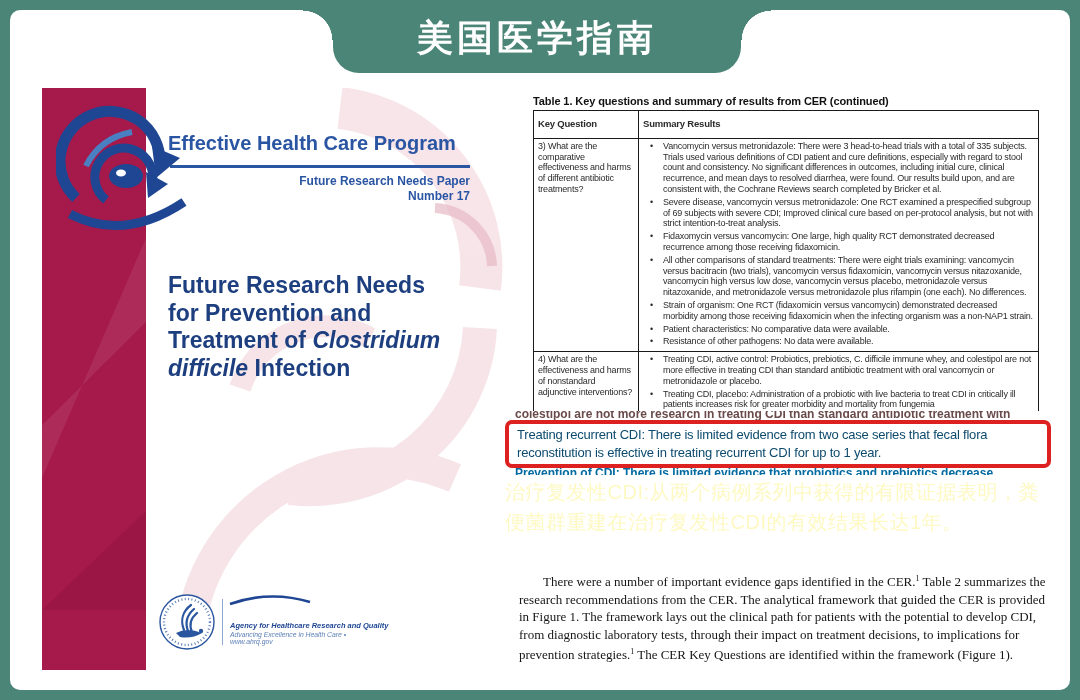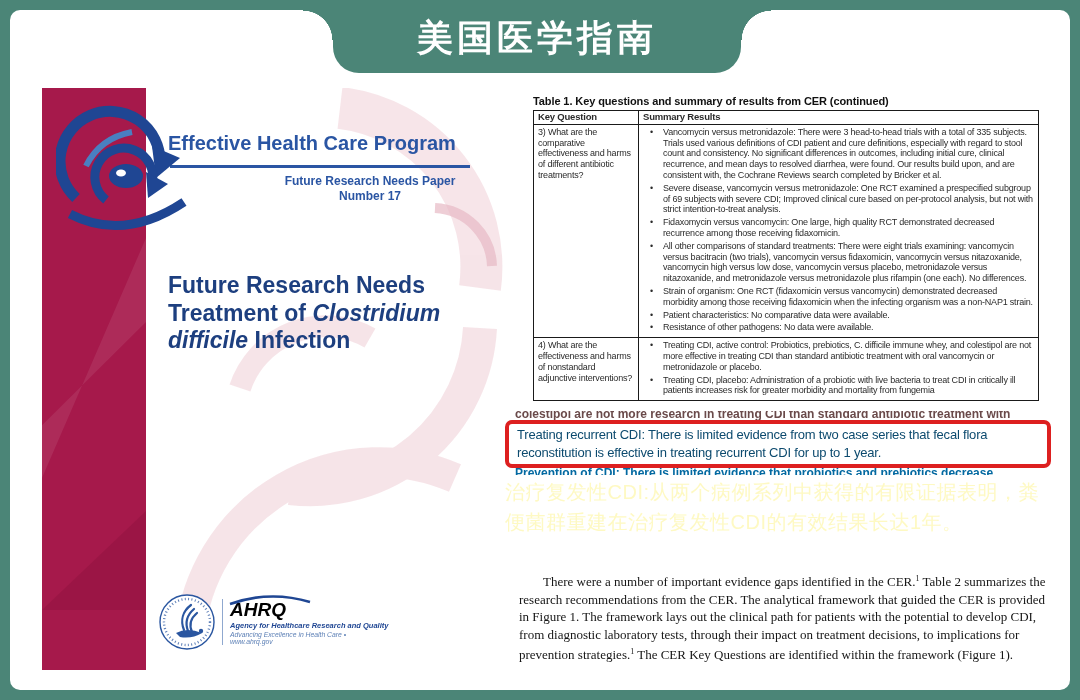--- a/index.html
+++ b/index.html
@@ -23,42 +23,42 @@
   .cover svg.watermark { position:absolute; left:0; top:0; z-index:0; }
   .maroon-band { position:absolute; left:2px; top:0; width:104px; height:582px; background:#a6194b; z-index:1; }
   .maroon-band::before { content:""; position:absolute; left:0; top:150px; width:104px; height:240px;
       background:rgba(255,255,255,0.08); clip-path:polygon(0 100%, 100% 0, 100% 35%, 0 78%); }
   .maroon-band::after { content:""; position:absolute; left:0; bottom:60px; width:104px; height:180px;
       background:rgba(90,0,35,0.14); clip-path:polygon(0 100%, 100% 45%, 100% 100%); }
   .ehc-logo { position:absolute; left:16px; top:14px; z-index:3; }
   .ehc-title { position:absolute; left:128px; top:44px; width:345px; font-size:20px; font-weight:700;
                color:#2a55a3; z-index:2; }
   .ehc-underline { position:absolute; left:130px; top:77px; width:300px; height:3px; background:#2a55a3; z-index:2; }
-  .ehc-sub { position:absolute; left:230px; top:86px; width:200px; text-align:center; font-size:12px;
+  .ehc-sub { position:absolute; left:230px; top:86px; width:200px; text-align:right; font-size:12px;
              font-weight:700; color:#2a55a3; line-height:15px; z-index:2; }
   .cover-title { position:absolute; left:128px; top:184px; width:330px; font-size:23px; font-weight:700;
                  color:#1d3f7f; line-height:27.5px; z-index:2; }
   .cover-title .it { font-style:italic; }
   .ahrq-block { position:absolute; left:118px; top:505px; display:flex; align-items:center; z-index:2; }
   .hhs-seal { flex:0 0 auto; }
   .ahrq-divider { width:1px; height:46px; background:#8fa8cf; margin:0 7px 0 6px; }
   .ahrq-text { display:flex; flex-direction:column; }
-  .ahrq-acronym { font-size:19px; font-weight:700; font-style:italic; color:#000000; line-height:19px; position:relative; }
+  .ahrq-acronym { font-size:19px; font-weight:700; font-style:italic; color:#ffffff; line-height:19px; position:relative; }
   .ahrq-acronym svg { position:absolute; left:-2px; top:-6px; }
   .ahrq-agency { font-size:7.5px; font-weight:700; font-style:italic; color:#1f4693; margin-top:2px; width:160px; }
   .ahrq-tagline { font-size:6.8px; font-style:italic; color:#5b7fb5; margin-top:1px; width:160px; }
 
   
   .doc { position:absolute; left:0; top:0; width:1080px; height:700px; z-index:2; }
   .table-caption { position:absolute; left:533px; top:95px; font-size:11px; font-weight:700; color:#111; letter-spacing:-0.1px; }
   .table-wrap { position:absolute; left:533px; top:110px; width:507px; height:307px; overflow:hidden; }
   table.cer { border-collapse:collapse; width:505px; table-layout:fixed; }
   table.cer th, table.cer td { border:1px solid #1a1a1a; vertical-align:top; text-align:left;
        font-size:9px; line-height:10.8px; letter-spacing:-0.2px; color:#2b2b2b; padding:2px 4px; }
-  table.cer th { font-weight:700; font-size:9.5px; padding:1px 4px; }
+  table.cer th { font-weight:700; font-size:9.5px; padding:8px 4px; }
   col.c1 { width:105px; } col.c2 { width:400px; }
   td .q { width:96px; }
   ul.bullets { list-style:none; }
   ul.bullets li { position:relative; padding-left:20px; margin-bottom:2px; }
   ul.bullets li::before { content:"•"; position:absolute; left:7px; top:0; font-size:9px; }
 
   
   .snippet { position:absolute; left:505px; top:411px; width:546px; background:#ffffff; z-index:4; }
   .frag-top { height:9px; overflow:hidden; position:relative; }
   .frag-top span { position:absolute; bottom:-1px; left:10px; font-size:12px; font-weight:700; color:#6a4a4a; white-space:nowrap; }
@@ -114,20 +114,21 @@
 
     <div class="ehc-title">Effective Health Care Program</div>
     <div class="ehc-underline"></div>
     <div class="ehc-sub">
       <div>Future Research Needs Paper</div>
       <div>Number 17</div>
     </div>
 
     <div class="cover-title">
       <div>Future Research Needs</div>
+      <div>for Prevention and</div>
       <div><span>Treatment of </span><span class="it">Clostridium</span></div>
       <div><span class="it">difficile</span><span> Infection</span></div>
     </div>
 
     <div class="ahrq-block">
       <svg class="hhs-seal" width="58" height="58" viewBox="0 0 58 58">
         <circle cx="29" cy="29" r="27" fill="#ffffff" stroke="#2a56a0" stroke-width="1.4"></circle>
         <circle cx="29" cy="29" r="23" fill="none" stroke="#2a56a0" stroke-width="2.4" stroke-dasharray="1 2.4" opacity="0.75"></circle>
         <g fill="none" stroke="#2a56a0" stroke-width="2.2" stroke-linecap="round">
           <path d="M 33 12 C 25 18 22 27 26 37"></path>

